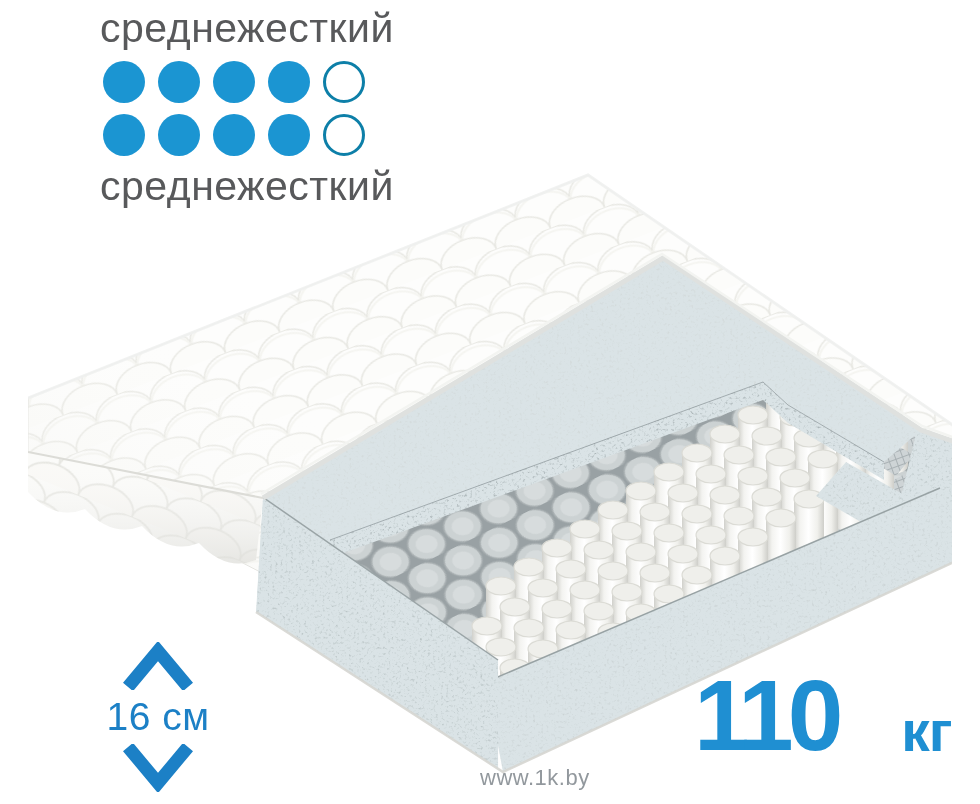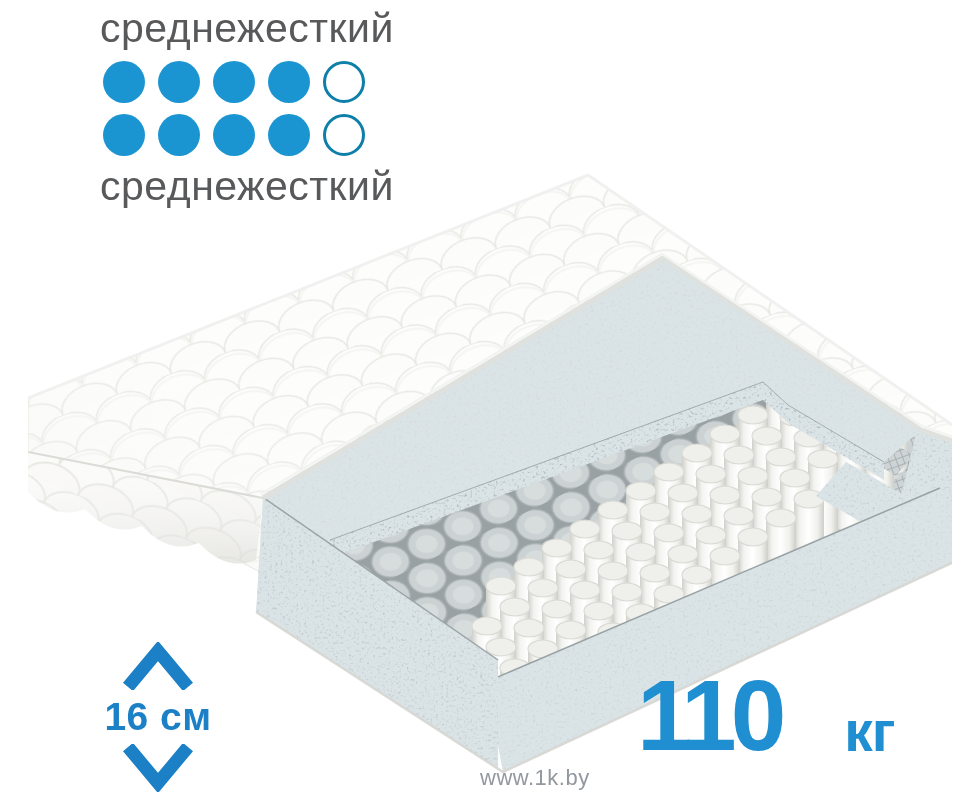--- a/index.html
+++ b/index.html
@@ -19,24 +19,24 @@
   #label-top{top:7px;}
   #label-bottom{top:165px;}
   .dots{left:75px;top:61px;display:flex;flex-direction:column;gap:11px;}
   .dots-row{display:flex;gap:13px;}
   .dot{width:42px;height:42px;border-radius:50%;box-sizing:border-box;}
   .dot.filled{background:var(--dot-filled);}
   .dot.empty{background:#fff;border:3px solid var(--dot-outline);}
   .height-badge{left:78px;top:642px;width:104px;display:flex;flex-direction:column;align-items:center;}
   .height-badge svg{display:block;}
   .height-value{
-    color:var(--height-blue);font-size:39px;font-weight:bold;line-height:1;
+    color:var(--height-blue);font-size:39px;font-weight:normal;line-height:1;
     margin:7px 0 8px 0;white-space:nowrap;letter-spacing:.5px;
   }
-  .weight-badge{left:609px;top:668px;display:flex;align-items:flex-end;gap:24px;color:var(--weight-blue);}
+  .weight-badge{left:666px;top:668px;display:flex;align-items:flex-end;gap:24px;color:var(--weight-blue);}
   .weight-value{font-size:100px;font-weight:bold;line-height:.95;letter-spacing:-6px;}
   .weight-unit{font-size:57px;font-weight:bold;line-height:1;padding-bottom:3px;letter-spacing:-1px;margin-left:40px;}
   .watermark{left:452px;top:765px;color:var(--watermark-gray);font-size:22px;letter-spacing:.5px;}
 </style>
 </head>
 <body>
 
 <div class="stage" style="--dot-filled: #1b95d2; --dot-outline: #0d7fa8; --label-gray: #58595b; --height-blue: #1c80c6; --weight-blue: #1f8fd2; --watermark-gray: #92989d;">
 
   <svg class="illustration" viewBox="0 0 980 804" aria-hidden="true">

